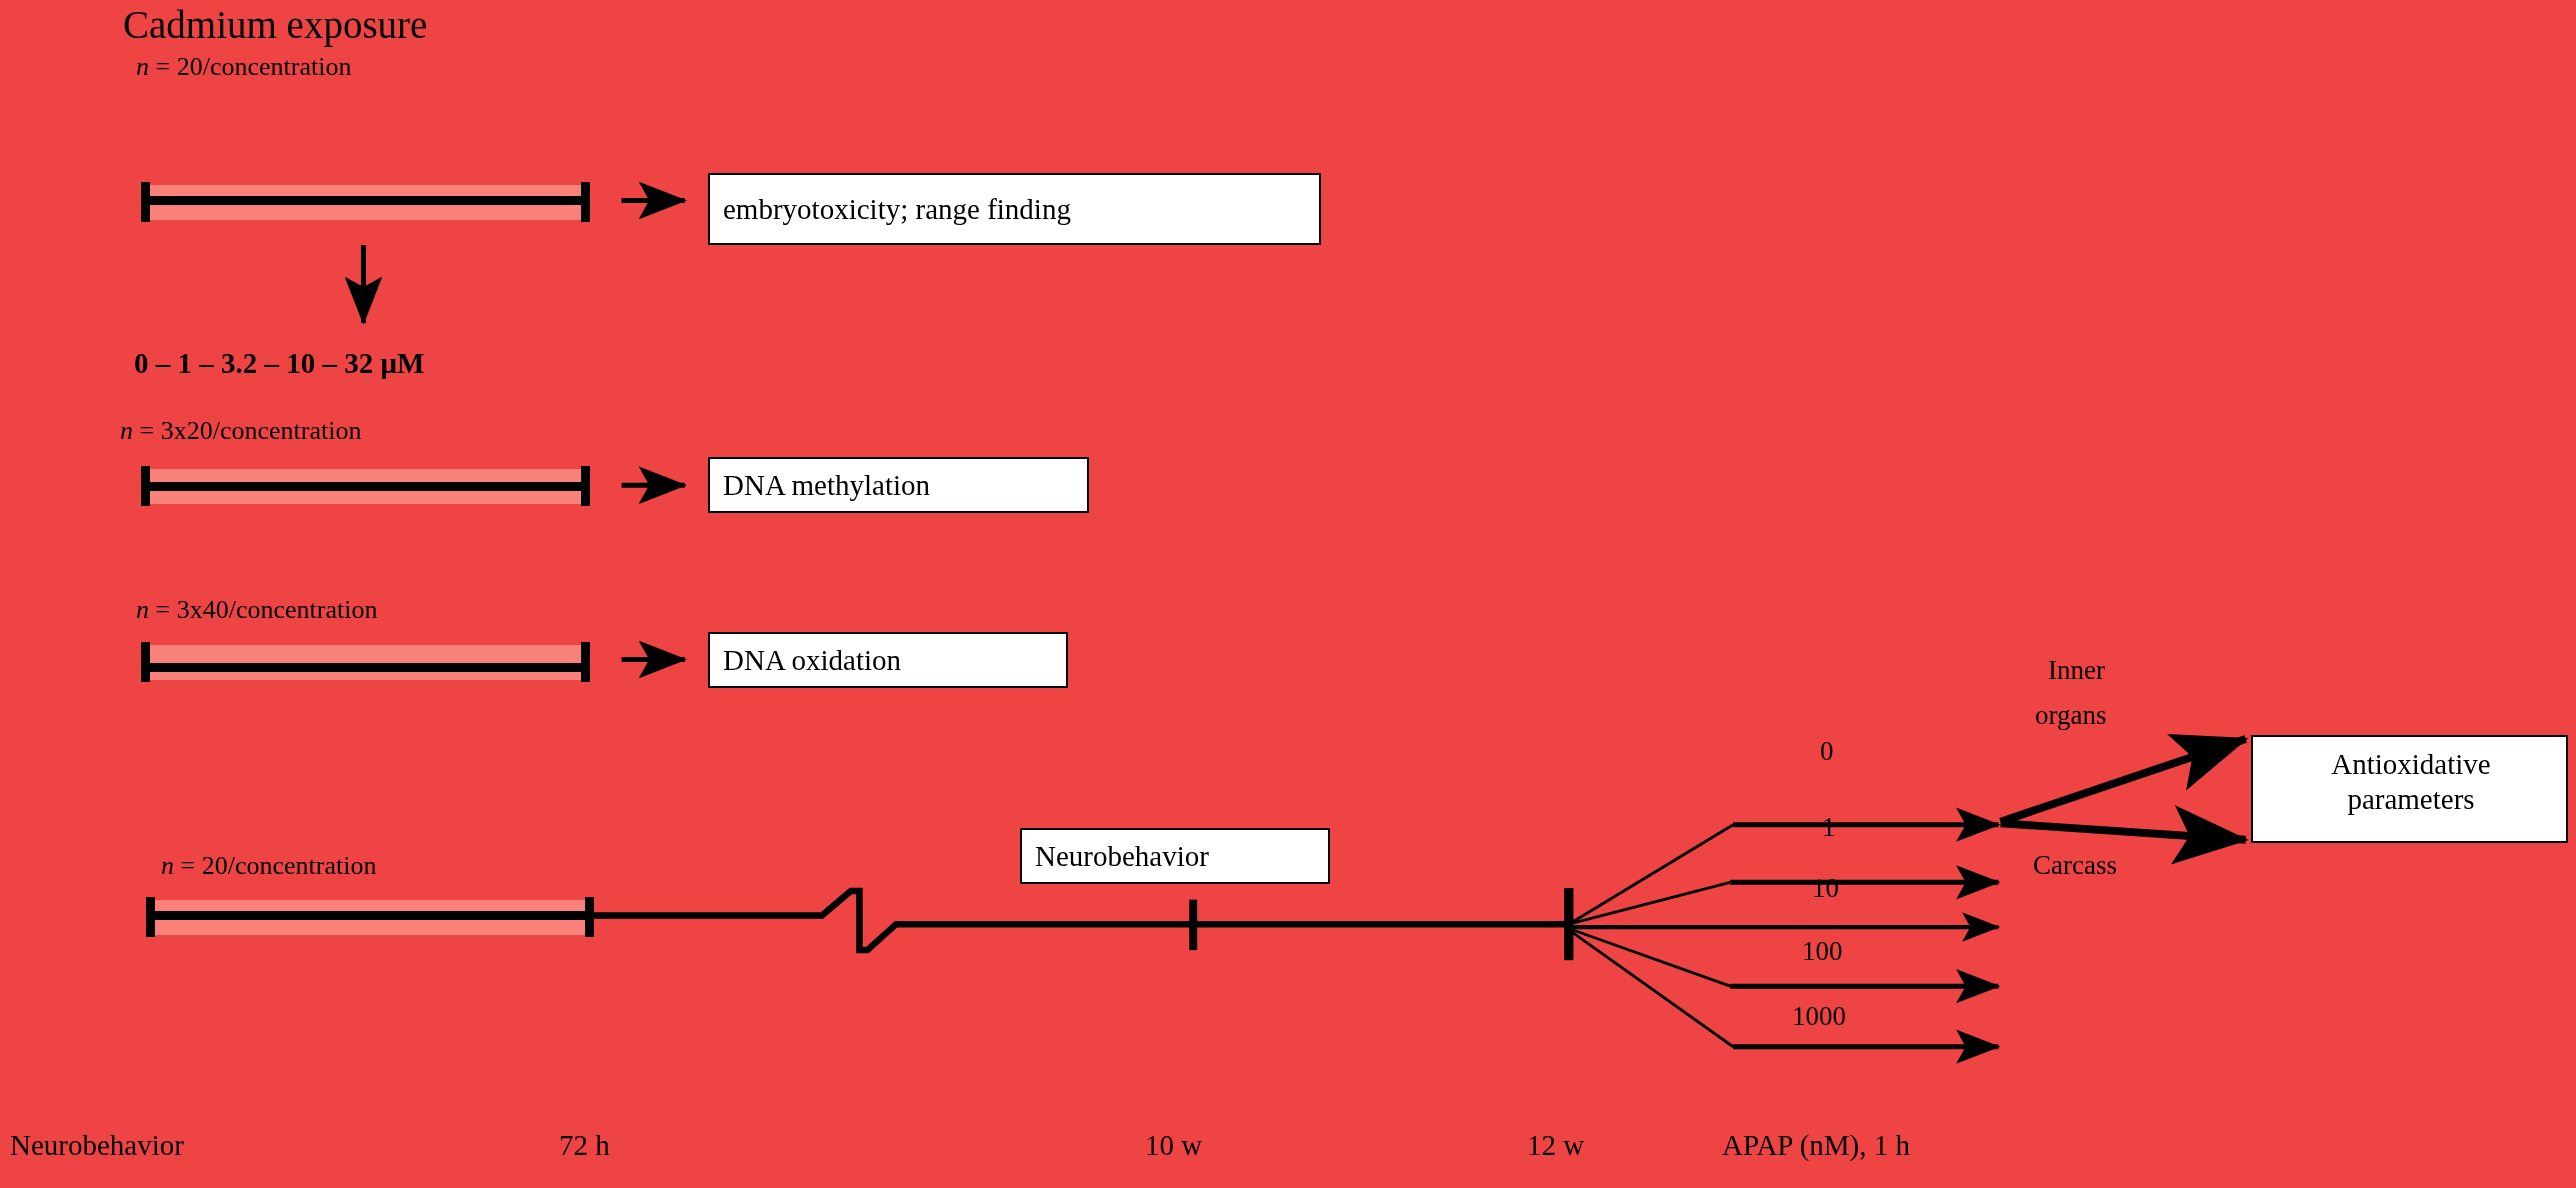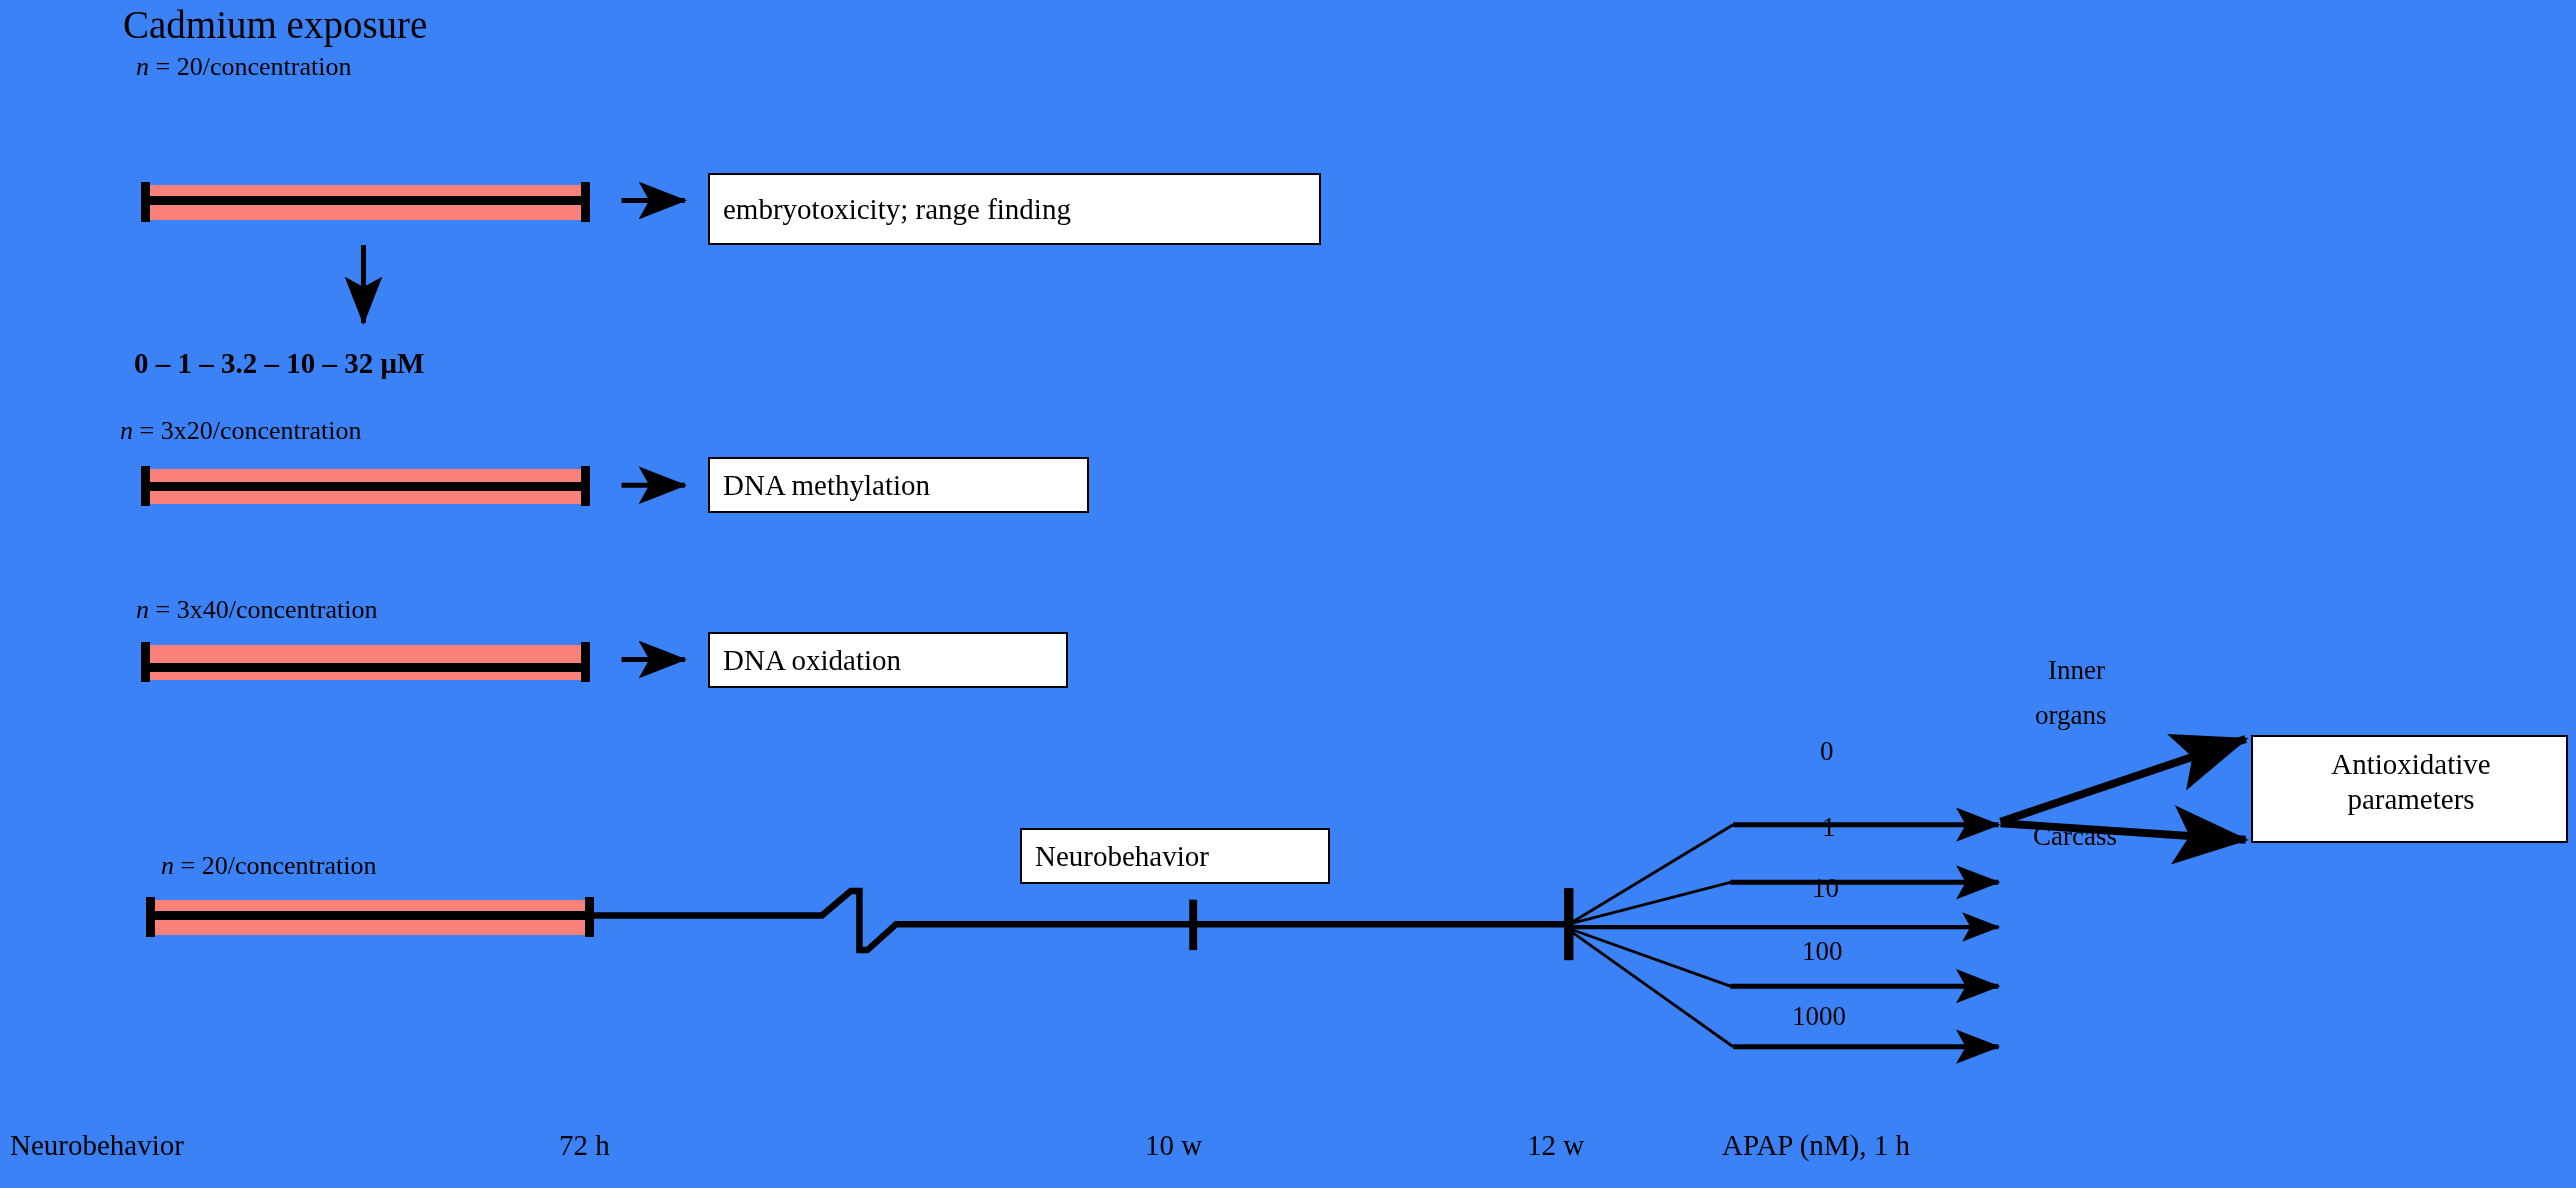--- a/index.html
+++ b/index.html
@@ -4,21 +4,21 @@
 <style>
   html, body {
     margin: 0;
     padding: 0;
     background: #ffffff;
   }
   #canvas {
     position: relative;
     width: 2576px;
     height: 1188px;
-    background: #3b82f6;
+    background: #ef4444;
     overflow: hidden;
     font-family: "Liberation Serif", "DejaVu Serif", serif;
   }
   svg.layer {
     position: absolute;
     top: 0;
     left: 0;
     width: 2576px;
     height: 1188px;
   }
@@ -117,21 +117,21 @@
   </div>
 
   <div class="lbl dose" style="left:1820px; top:737px;">0</div>
   <div class="lbl dose" style="left:1822px; top:813px;">1</div>
   <div class="lbl dose" style="left:1812px; top:874px;">10</div>
   <div class="lbl dose" style="left:1802px; top:937px;">100</div>
   <div class="lbl dose" style="left:1792px; top:1002px;">1000</div>
 
   <div class="lbl routelbl" style="left:2048px; top:656px;">Inner</div>
   <div class="lbl routelbl" style="left:2035px; top:701px;">organs</div>
-  <div class="lbl routelbl" style="left:2033px; top:822px;">Carcass</div>
+  <div class="lbl routelbl" style="left:2033px; top:851px;">Carcass</div>
 
   <div class="lbl axislbl" style="left:10px; top:1130px;">Neurobehavior</div>
   <div class="lbl axislbl" style="left:559px; top:1130px;">72 h</div>
   <div class="lbl axislbl" style="left:1145px; top:1130px;">10 w</div>
   <div class="lbl axislbl" style="left:1527px; top:1130px;">12 w</div>
   <div class="lbl axislbl" style="left:1722px; top:1130px;">APAP (nM), 1 h</div>
 
   <svg class="layer" viewBox="0 0 3573 1648" xmlns="http://www.w3.org/2000/svg">
     <defs>
       <marker id="arrowSm" markerWidth="11" markerHeight="11" refX="9.2" refY="4.0" orient="auto" markerUnits="strokeWidth">

